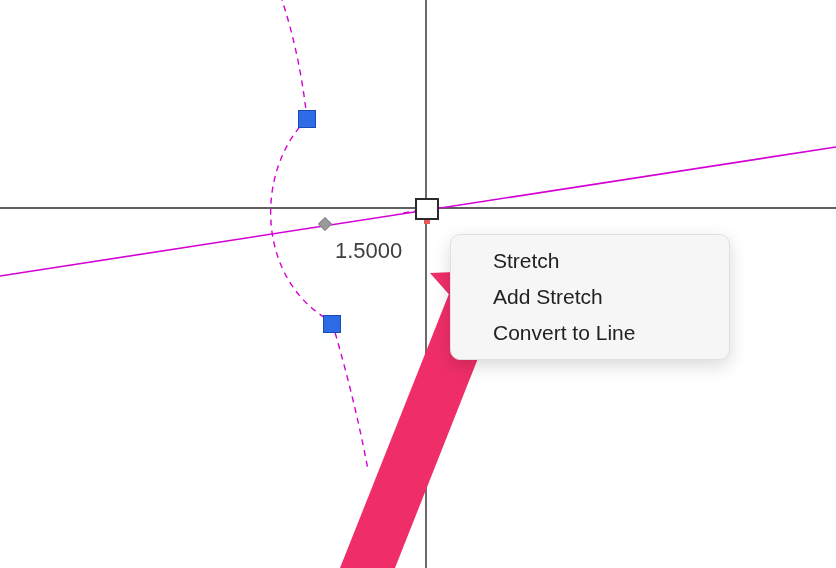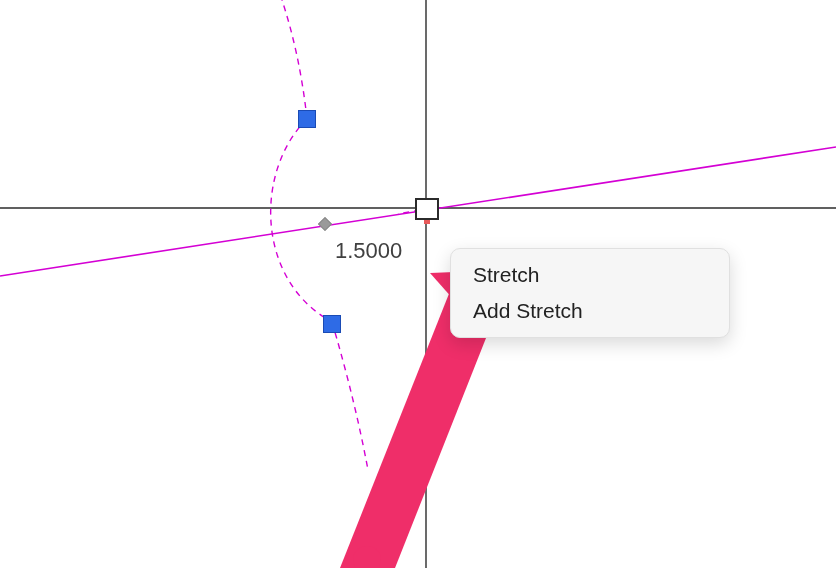--- a/index.html
+++ b/index.html
@@ -107,16 +107,17 @@
 
 <div class="red-mark" style="left:424px; top:204px;"></div>
 
 <div class="selection-handle" style="left:415px; top:198px;"></div>
 
 <div class="grip" style="left:298px; top:110px;"></div>
 <div class="grip" style="left:323px; top:315px;"></div>
 
 <div class="dim-label" style="left:335px; top:238px;">1.5000</div>
 
-<div class="context-menu" style="left:450px; top:248px;">
+<div class="context-menu" style="left:450px; top:234px;padding-left:20px;">
   <div class="item">Stretch</div>
   <div class="item">Add Stretch</div>
+  <div class="item">Convert to Line</div>
 </div>
 
 </body></html>

